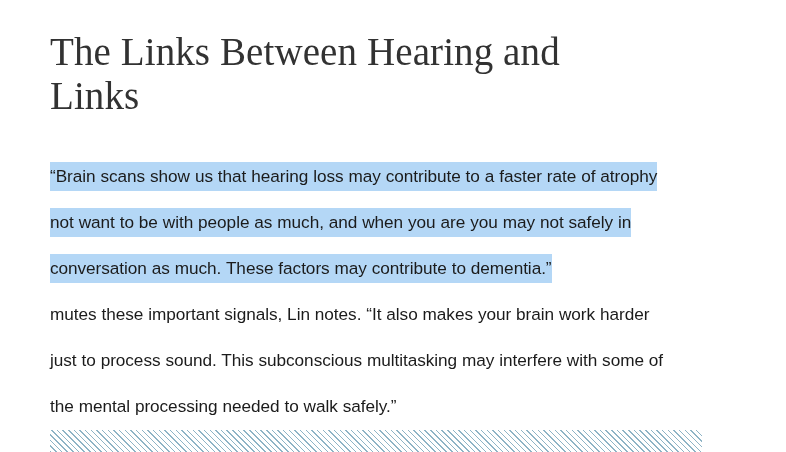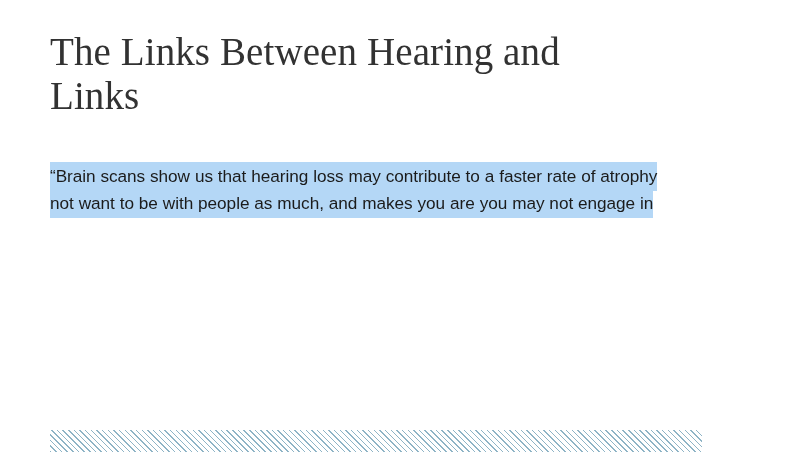--- a/index.html
+++ b/index.html
@@ -60,20 +60,21 @@
 
   .para-plain {
     margin-top: 18px;
   }
 
   
   .line {
     display: block;
     height: 27px;
     white-space: pre;
+    margin-top: 19px;
   }
 
   .line > .ink {
     display: inline;
     padding: 4px 0 5px 0;
     box-decoration-break: clone;
     -webkit-box-decoration-break: clone;
   }
 
   .para-highlighted .line > .ink {
@@ -106,23 +107,27 @@
   <div class="content">
 
     <h1 class="article-title">
       <span class="title-line">The Links Between Hearing and</span>
       <br>
       <span class="title-line">Links</span>
     </h1>
 
     <p class="body-para para-highlighted">
       <span class="line"><span class="ink">“Brain scans show us that hearing loss may contribute to a faster rate of atrophy</span></span>
-      <span class="line"><span class="ink">not want to be with people as much, and makes you are you may not engage in</span></span>
+      <span class="line"><span class="ink">not want to be with people as much, and when you are you may not safely in</span></span>
+      <span class="line"><span class="ink">conversation as much. These factors may contribute to dementia.”</span></span>
     </p>
 
     <p class="body-para para-plain">
+      <span class="line"><span class="ink">mutes these important signals, Lin notes. “It also makes your brain work harder</span></span>
+      <span class="line"><span class="ink">just to process sound. This subconscious multitasking may interfere with some of</span></span>
+      <span class="line"><span class="ink">the mental processing needed to walk safely.”</span></span>
     </p>
 
   </div>
 
   <div class="hatch-divider"></div>
 
 </div>
 
 </body></html>

